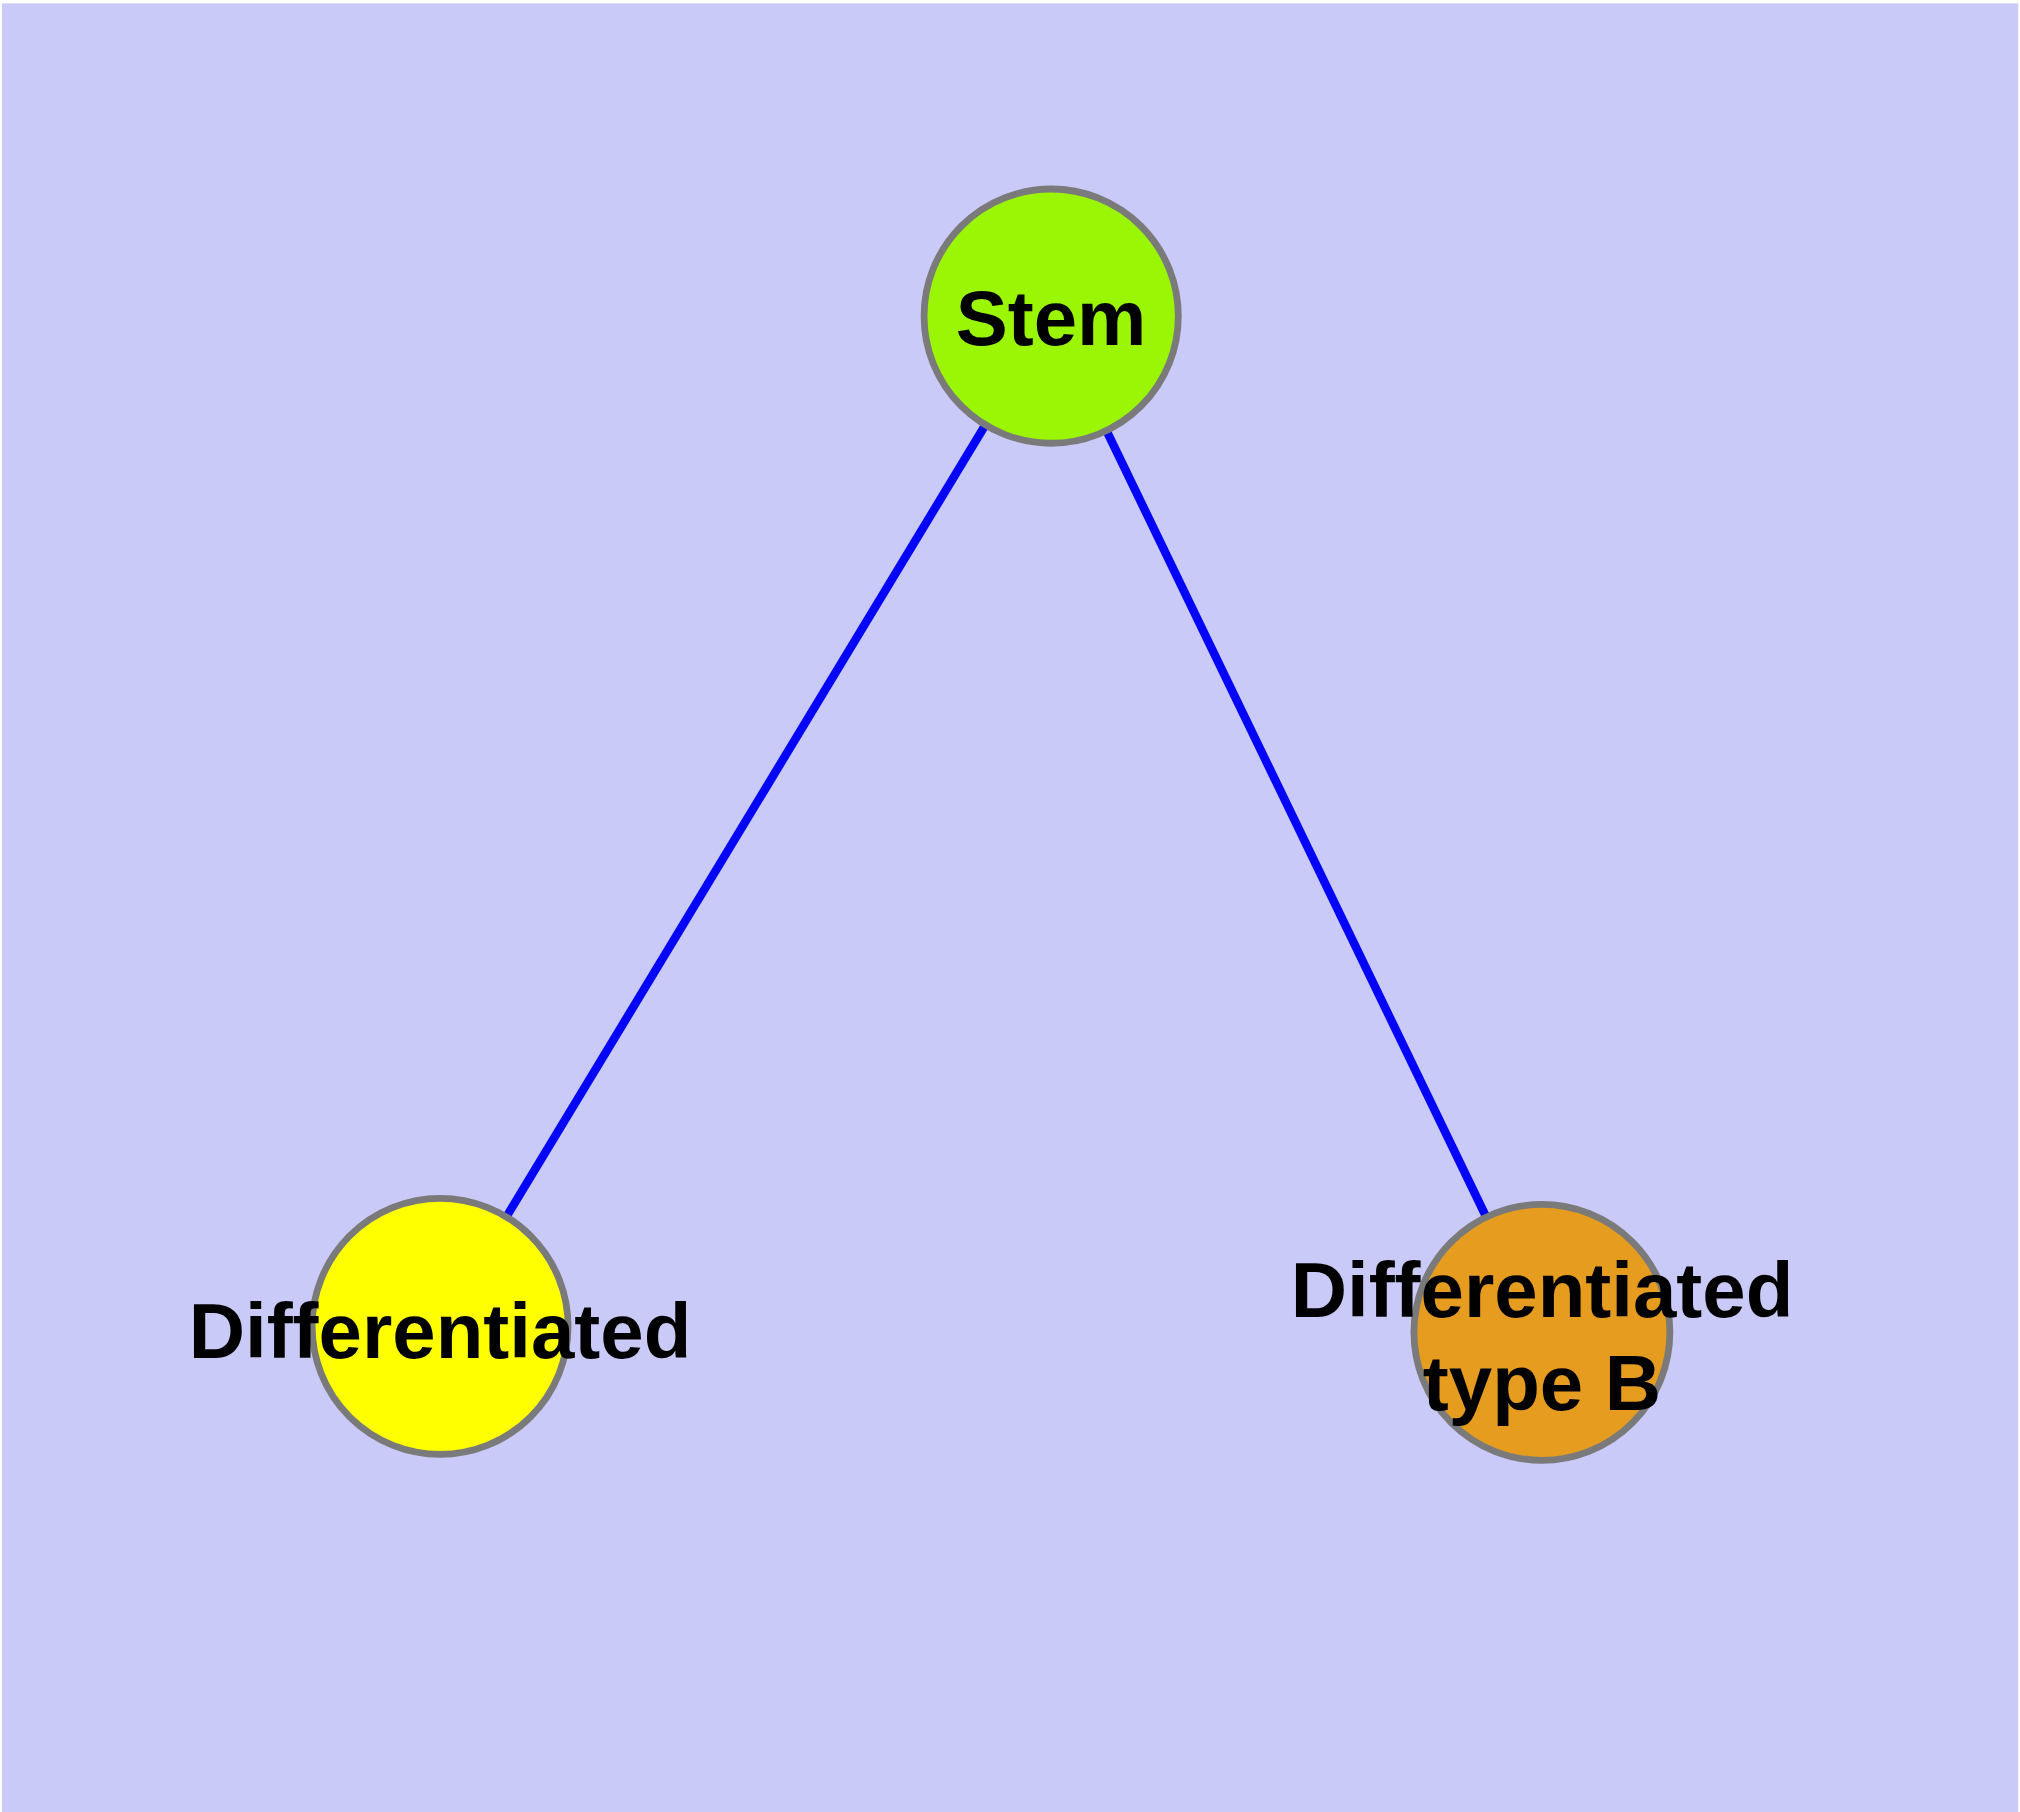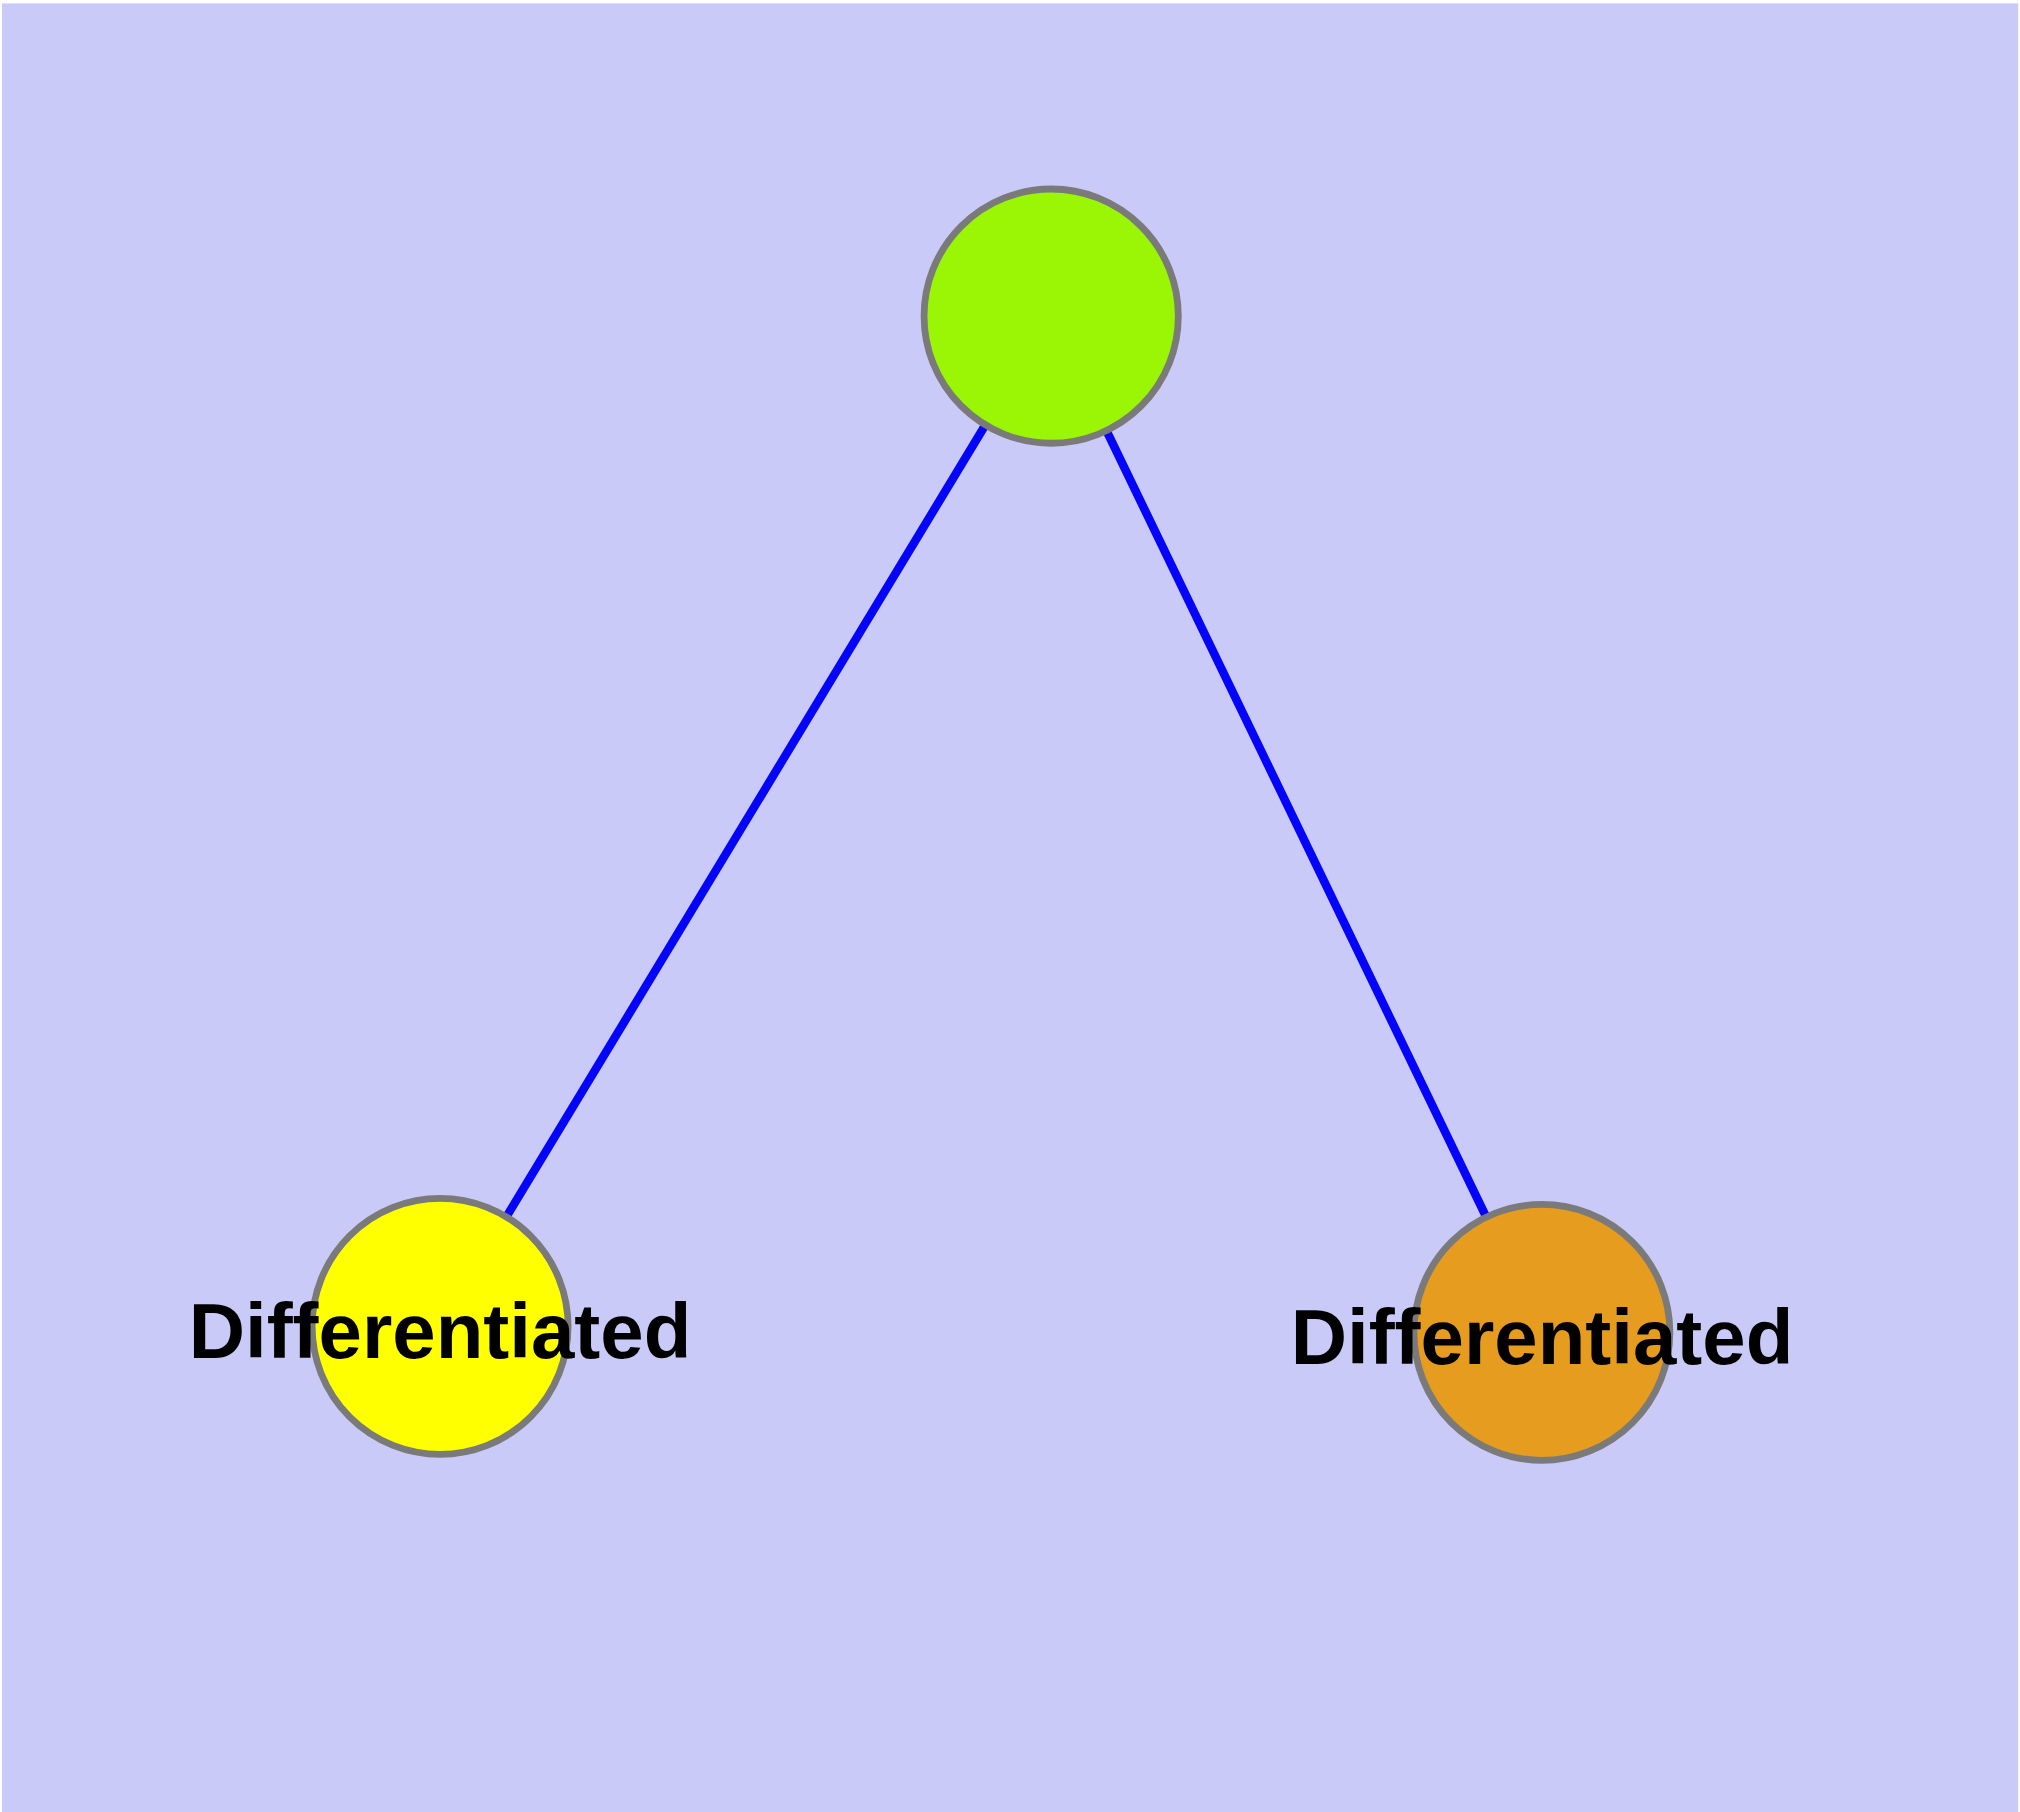--- a/index.html
+++ b/index.html
@@ -43,23 +43,25 @@
     <rect x="2" y="4" width="2379" height="2134" fill="#CACAF8"></rect>
 
     <line x1="1240" y1="373" x2="519" y2="1565" stroke-width="10" stroke="#0404F8"></line>
     <line x1="1240" y1="373" x2="1819" y2="1572" stroke-width="10" stroke="#0404F8"></line>
 
     <circle cx="1240" cy="373" r="150" stroke-width="8" fill="#9AF604" stroke="#7A7A7A"></circle>
     <circle cx="519" cy="1565" r="151" stroke-width="8" fill="#FFFF00" stroke="#7A7A7A"></circle>
     <circle cx="1819" cy="1572" r="151" stroke-width="8" fill="#E69C1E" stroke="#7A7A7A"></circle>
   </svg>
 
+  <div class="node-label" style="left:1051px; top:318px;">Stem</div>
 
   <div class="node-label" style="left:440px; top:1331px;">
     <div>Differentiated</div>
   </div>
 
   <div class="node-label" style="left:1542px; top:1337px;">
     <div>Differentiated</div>
+    <div>type B</div>
   </div>
 
 </div>
 
 
 </body></html>

